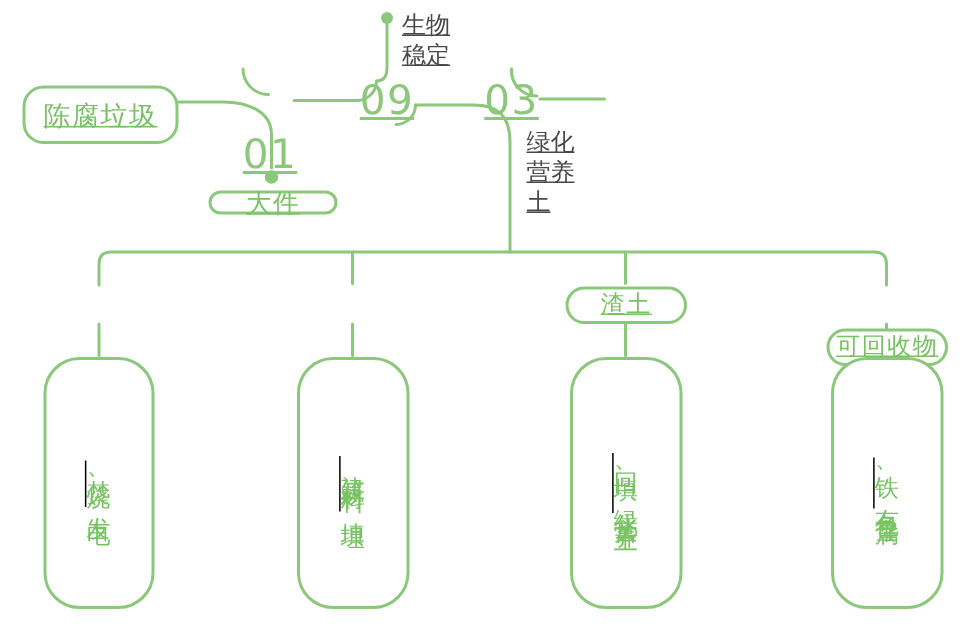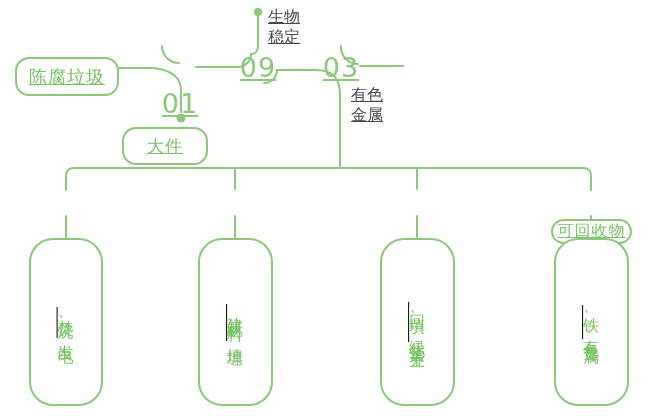--- a/index.html
+++ b/index.html
@@ -17,21 +17,21 @@
   .stage svg{position:absolute;left:0;top:0;}
   .stage svg path{fill:none;stroke:var(--line-green);stroke-width:2;stroke-linecap:round;}
   .stage svg circle{fill:var(--line-green);stroke:none;}
   .abs{position:absolute;box-sizing:border-box;text-decoration:underline;}
   .pill{
     border:2px solid var(--line-green);border-radius:14px;
     color:var(--text-green);display:flex;align-items:center;justify-content:center;
     letter-spacing:1px;background:var(--bg);
   }
   .pill.source{left:15px;top:57px;width:104px;height:39px;font-size:18px;}
-  .pill.bulky{left:122px;top:127px;width:86px;height:38px;font-size:17px;}
+  .pill.bulky{left:139px;top:127px;width:86px;height:16px;font-size:17px;}
   .pill.cat{top:191px;height:25px;font-size:16px;}
   .num{
     color:var(--line-green);font-size:27px;line-height:28px;width:50px;
     text-align:center;letter-spacing:1px;
   }
   .dark-label{
     color:var(--dark);font-size:16px;line-height:20px;width:40px;
   }
   .vbox{
     border:2px solid var(--line-green);border-radius:24px;top:238px;height:168px;
@@ -77,24 +77,25 @@
     <path d="M591,216 V237"></path>
   </svg>
 
   <div class="abs pill source">陈腐垃圾</div>
 
   <div class="abs num" style="left:155px;top:54px;margin-top:36px;">01</div>
   <div class="abs num" style="left:233px;top:54px;">09</div>
   <div class="abs num" style="left:316px;top:54px;">03</div>
 
   <div class="abs dark-label" style="left:268px;top:7px;">生物稳定</div>
-  <div class="abs dark-label" style="left:351px;top:85px;">有色金属</div>
+  <div class="abs dark-label" style="left:351px;top:85px;">绿化营养土</div>
 
   <div class="abs pill bulky">大件</div>
 
+  <div class="abs pill cat" style="left:377px;width:81px;">渣土</div>
   <div class="abs pill cat" style="left:551px;width:81px;margin-top:28px;">可回收物</div>
 
   <div class="abs vbox" style="left:29px;width:74px;">
     <div class="vtext">焚烧、发电</div>
   </div>
   <div class="abs vbox" style="left:198px;width:75px;">
     <div class="vtext">建筑材料、填埋</div>
   </div>
   <div class="abs vbox" style="left:380px;width:75px;">
     <div class="vtext">回填、绿化营养土</div>

